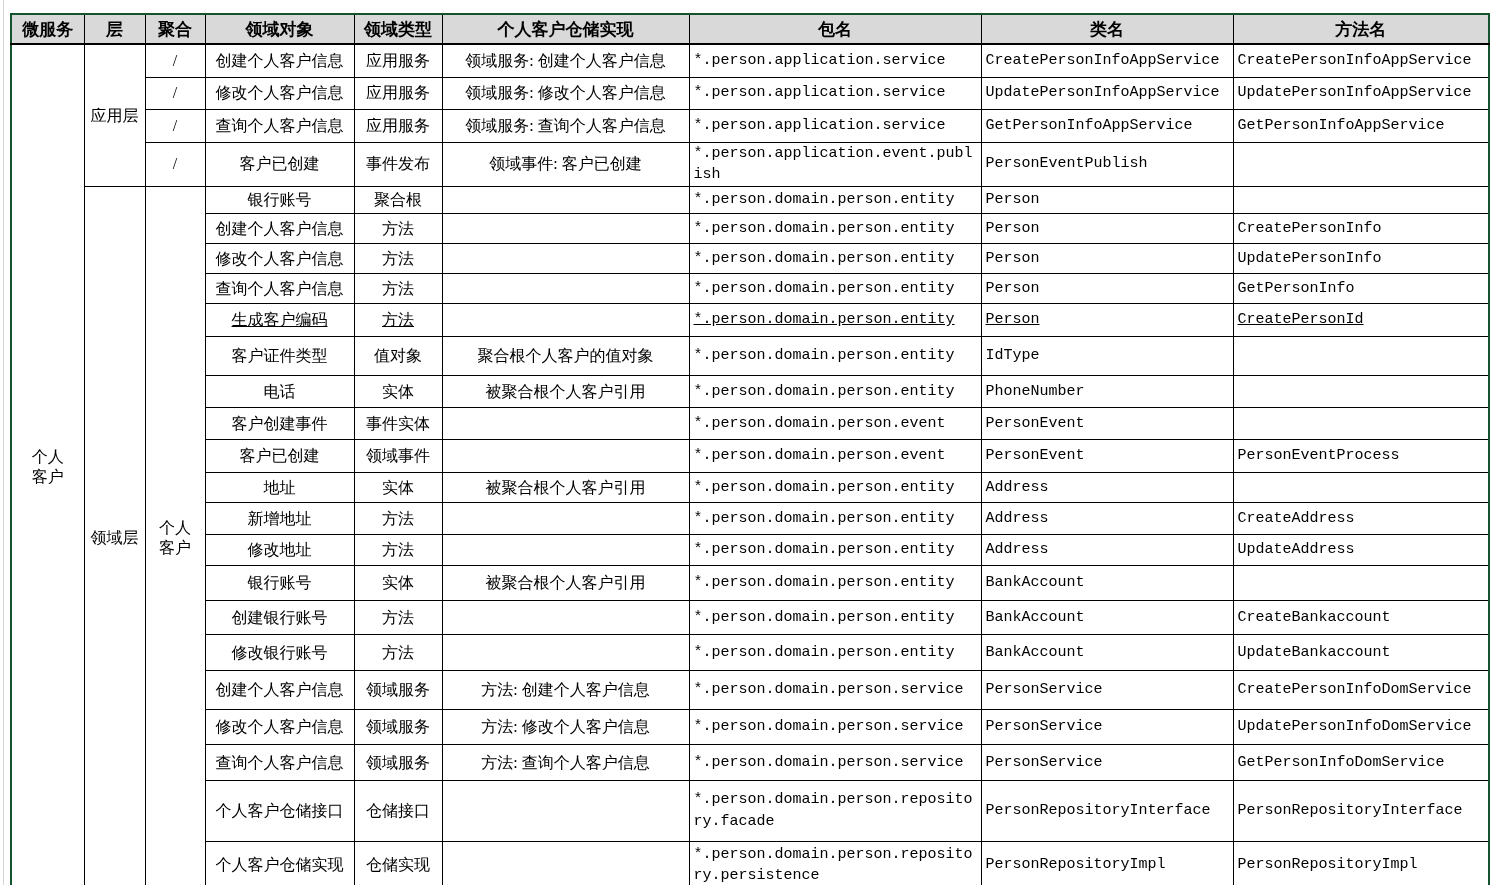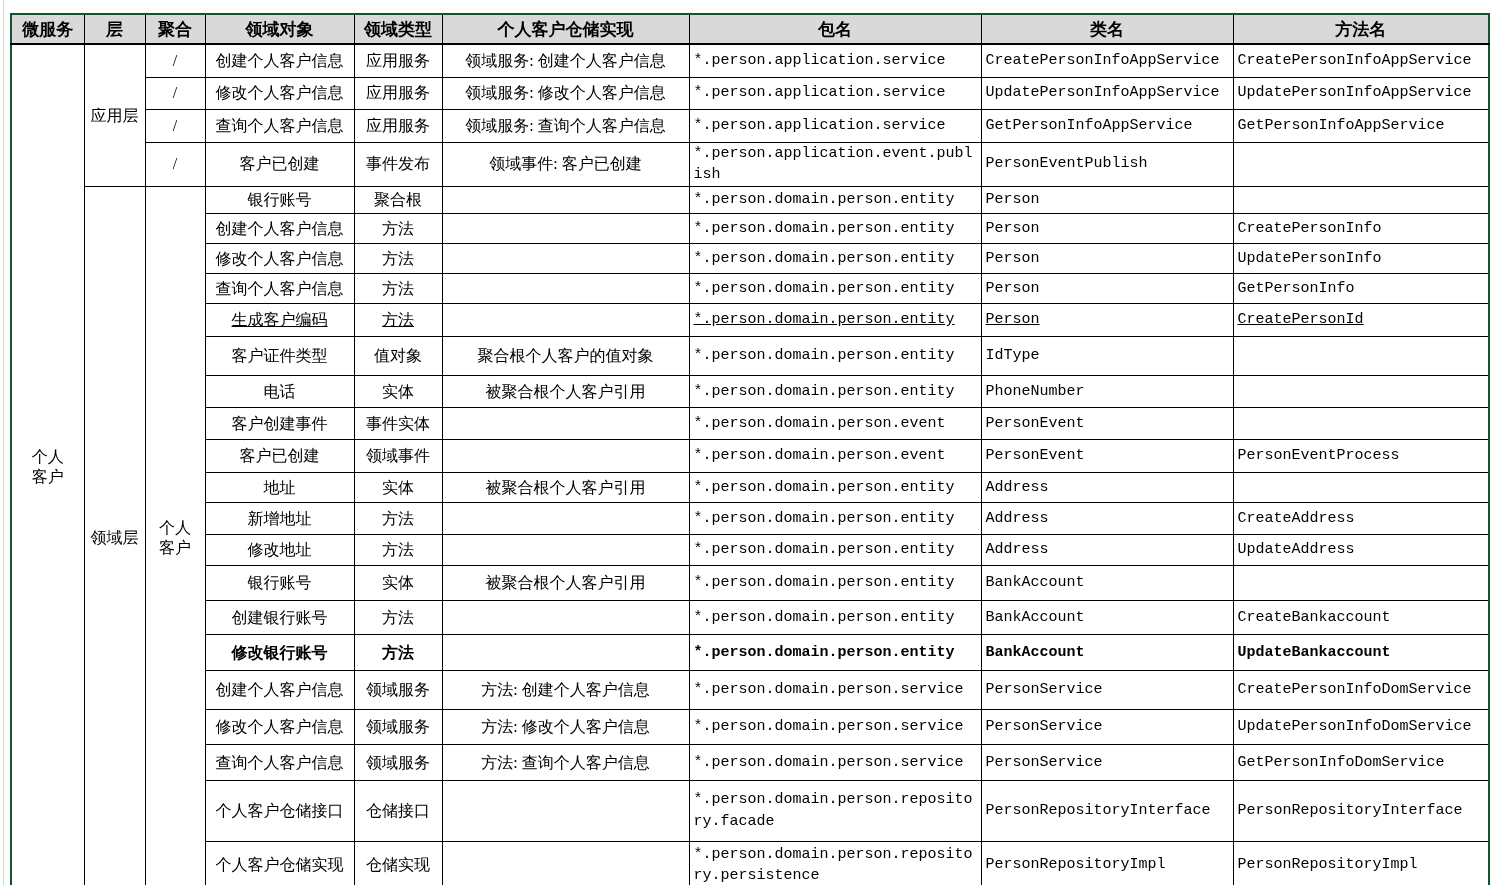--- a/index.html
+++ b/index.html
@@ -221,21 +221,21 @@
         <td class="code"></td>
       </tr>
       <tr style="height: 34px;">
         <td>创建银行账号</td>
         <td>方法</td>
         <td></td>
         <td class="code">*.person.domain.person.entity</td>
         <td class="code">BankAccount</td>
         <td class="code">CreateBankaccount</td>
       </tr>
-      <tr style="height: 36px; font-weight: bold;">
+      <tr style="height: 36px;">
         <td>修改银行账号</td>
         <td>方法</td>
         <td></td>
         <td class="code">*.person.domain.person.entity</td>
         <td class="code">BankAccount</td>
         <td class="code">UpdateBankaccount</td>
       </tr>
       <tr style="height: 39px;">
         <td>创建个人客户信息</td>
         <td>领域服务</td>

